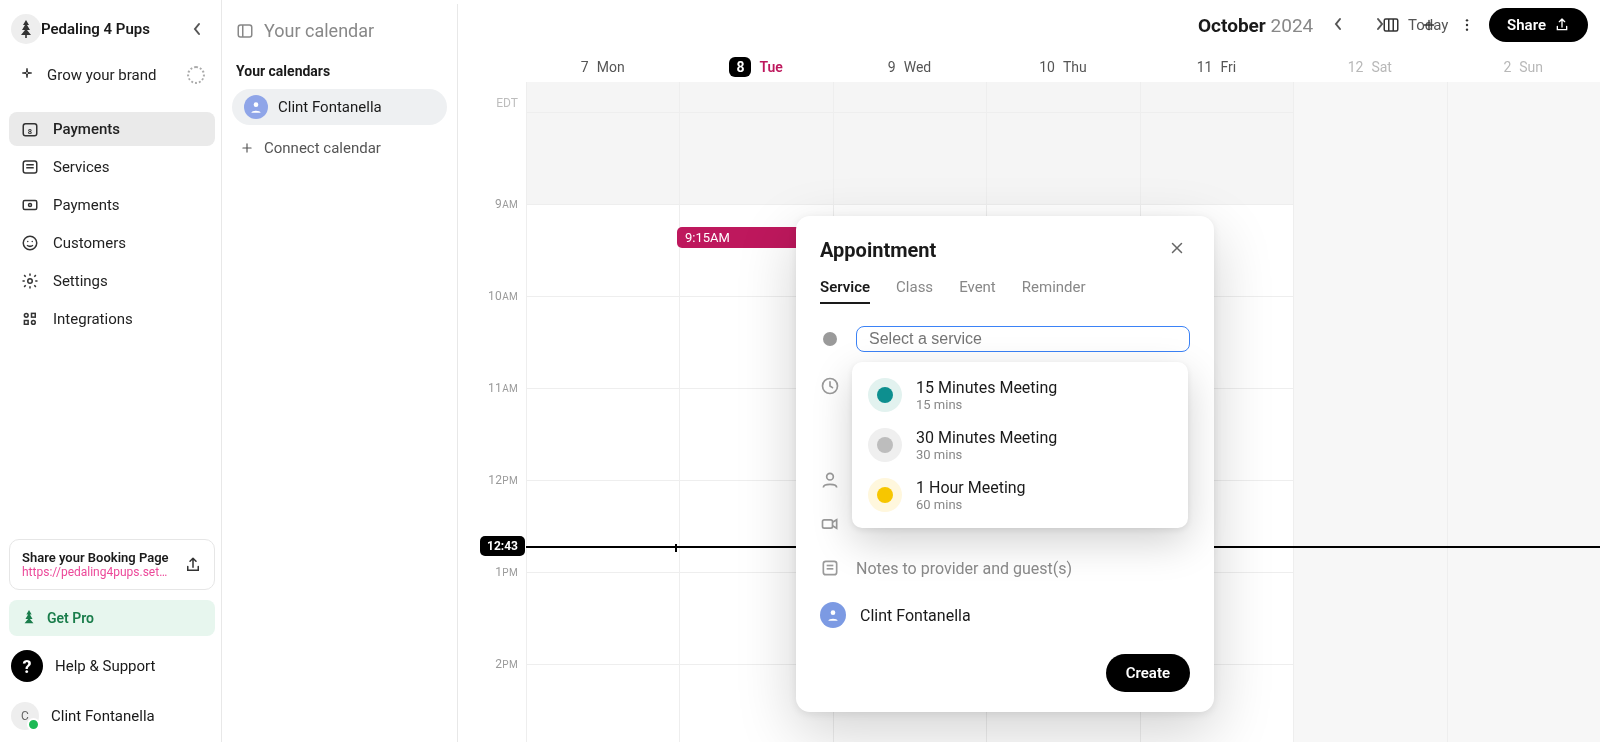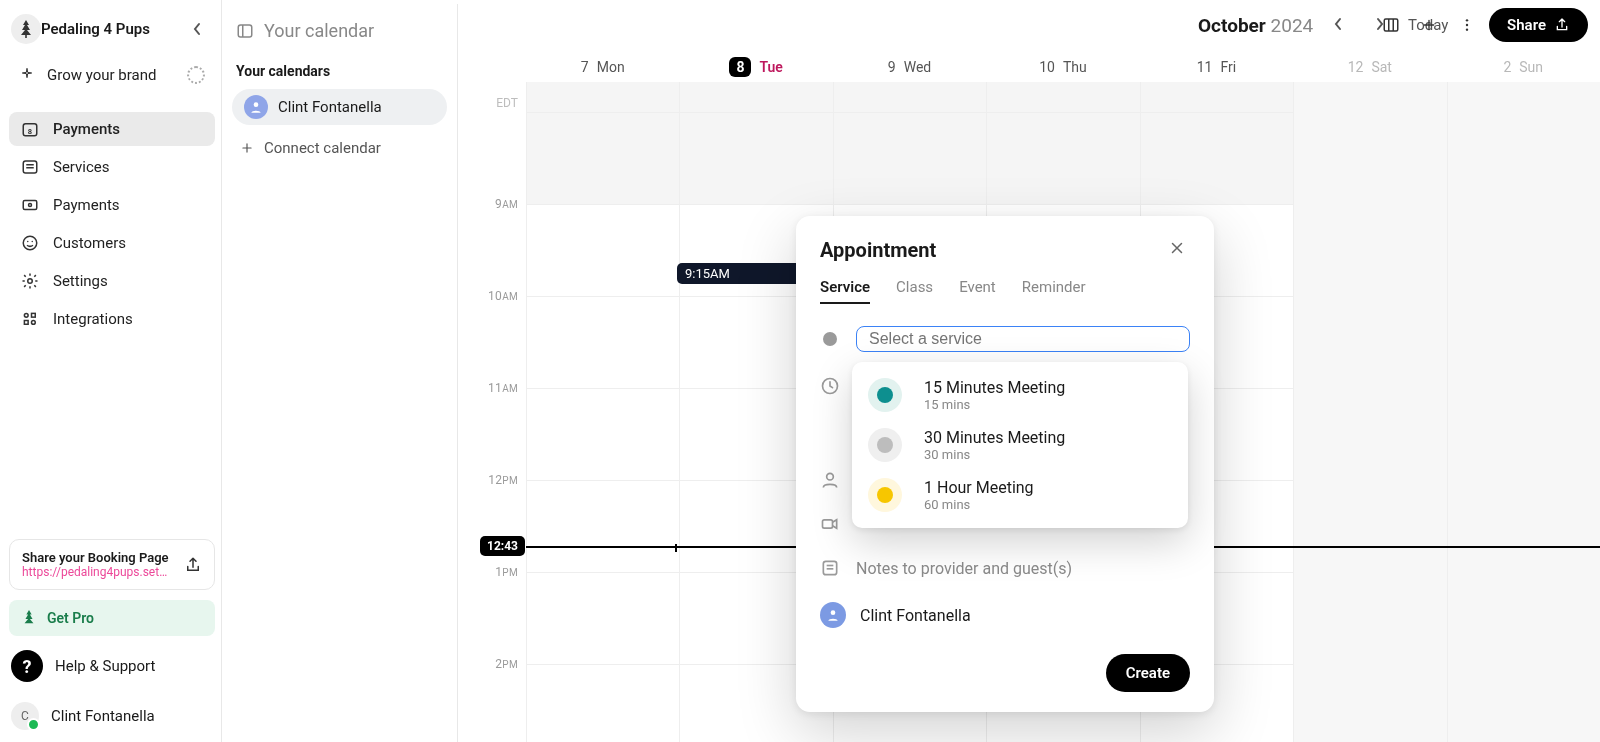--- a/index.html
+++ b/index.html
@@ -66,21 +66,21 @@
 .time-label { position:absolute; right:8px; transform:translateY(-50%); font-size:12px; color:#9a9a9a; letter-spacing:0.3px;}
 .time-label .ampm { font-size:10px;}
 .tz-label { position:absolute; right:8px; top:14px; font-size:12px; color:#bdbdbd;}
 .cols { position:absolute; left:68px; right:0; top:0; bottom:0; display:flex;}
 .col { flex:1; border-left:1px solid #eee; position:relative;}
 .hline { position:absolute; left:68px; right:0; border-top:1px solid #eee;}
 .past-shade { position:absolute; left:68px; right:0; top:0; height:122px; background:#f5f5f5;}
 .weekend-shade { background:#f7f7f7;}
 
 
-.event-pill { position:absolute; background:#0f172a; color:#fff; font-size:13px; border-radius:5px; padding:3px 8px;margin-top:36px; }
+.event-pill { position:absolute; background:#be185d; color:#fff; font-size:13px; border-radius:5px; padding:3px 8px; }
 .now-line { position:absolute; left:68px; right:0; border-top:2px solid #000;}
 .now-line::before { content:""; position:absolute; left:149px; top:-4px; width:2px; height:8px; background:#000;}
 .now-badge { position:absolute; background:#000; color:#fff; font-size:12px; font-weight:700; border-radius:5px; padding:3px 7px; transform:translateY(-50%);}
 
 
 .popover { position:absolute; width:418px; background:#fff; border-radius:14px; box-shadow:0 20px 60px rgba(0,0,0,0.18), 0 2px 8px rgba(0,0,0,0.08); padding:22px 24px 20px 24px; }
 .pop-title-row { display:flex; align-items:center; justify-content:space-between; }
 .pop-title { font-size:20px; font-weight:700;}
 .pop-close { width:22px; height:22px; color:#666; cursor:pointer;}
 .pop-tabs { display:flex; gap:26px; margin-top:16px; font-size:15px;}
@@ -92,21 +92,21 @@
 .dot-icon { width:14px; height:14px; border-radius:50%; background:#9a9a9a; flex:none; margin:0 3px;}
 .service-input { flex:1; border:1.5px solid #3b82f6; border-radius:8px; padding:3px 12px; font-size:16px; color:#9a9a9a; outline:none;}
 .placeholder-text { color:#8a8a8a; font-size:16px; }
 .create-btn { background:#000; color:#fff; border-radius:22px; padding:10px 20px; font-size:15px; font-weight:600; margin-left:auto; cursor:pointer;}
 .assignee-row { display:flex; align-items:center; gap:14px;}
 .assignee-avatar { width:26px; height:26px; border-radius:50%; background:#7c9ae3; color:#fff; display:flex; align-items:center; justify-content:center;}
 .pop-footer { display:flex; margin-top:26px;}
 
 
 .dropdown { position:absolute; background:#fff; border-radius:10px; box-shadow:0 14px 40px rgba(0,0,0,0.18), 0 2px 6px rgba(0,0,0,0.08); padding:8px; width:336px;}
-.dd-item { display:flex; align-items:center; gap:22px; padding:8px 8px; border-radius:8px; cursor:pointer;}
+.dd-item { display:flex; align-items:center; gap:14px; padding:8px 8px; border-radius:8px; cursor:pointer;}
 .dd-swatch { width:34px; height:34px; border-radius:50%; display:flex; align-items:center; justify-content:center;}
 .dd-swatch .inner { width:16px; height:16px; border-radius:50%;}
 .dd-text .t1 { font-size:16px;}
 .dd-text .t2 { font-size:13px; color:#888;}
 
 svg { display:block; }
 </style>
 </head>
 <body>
 

